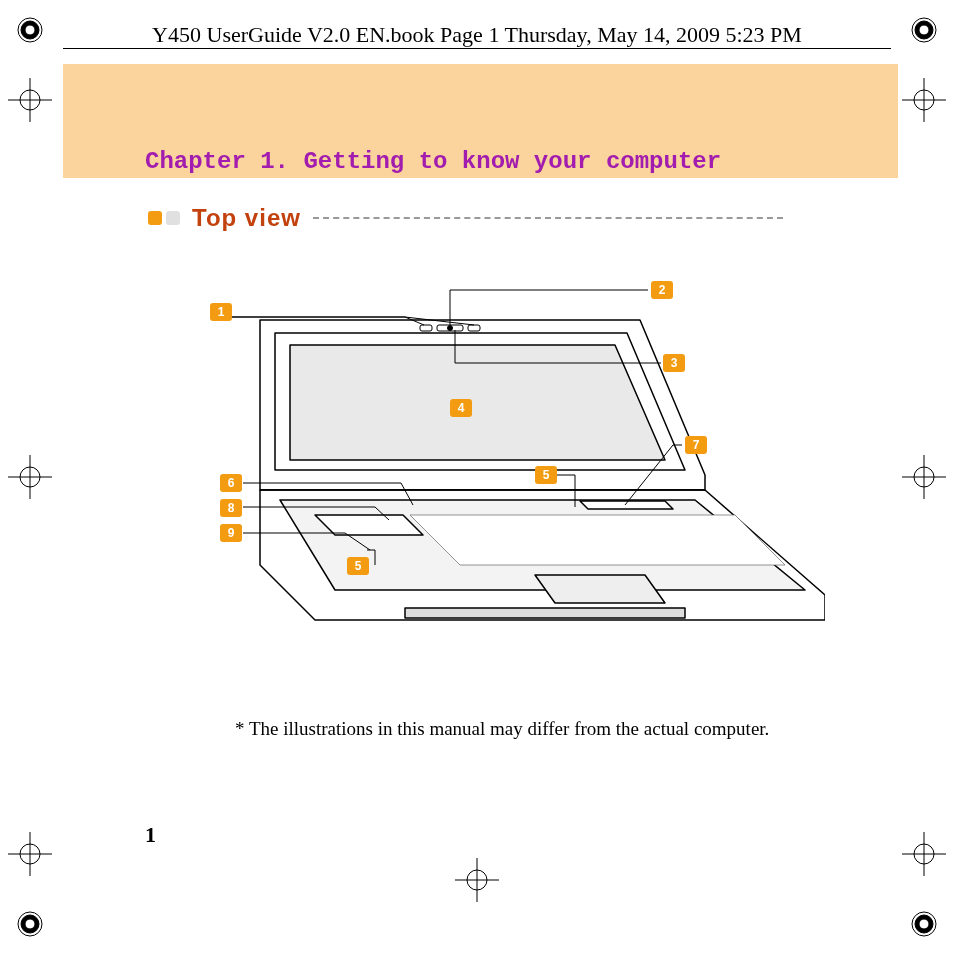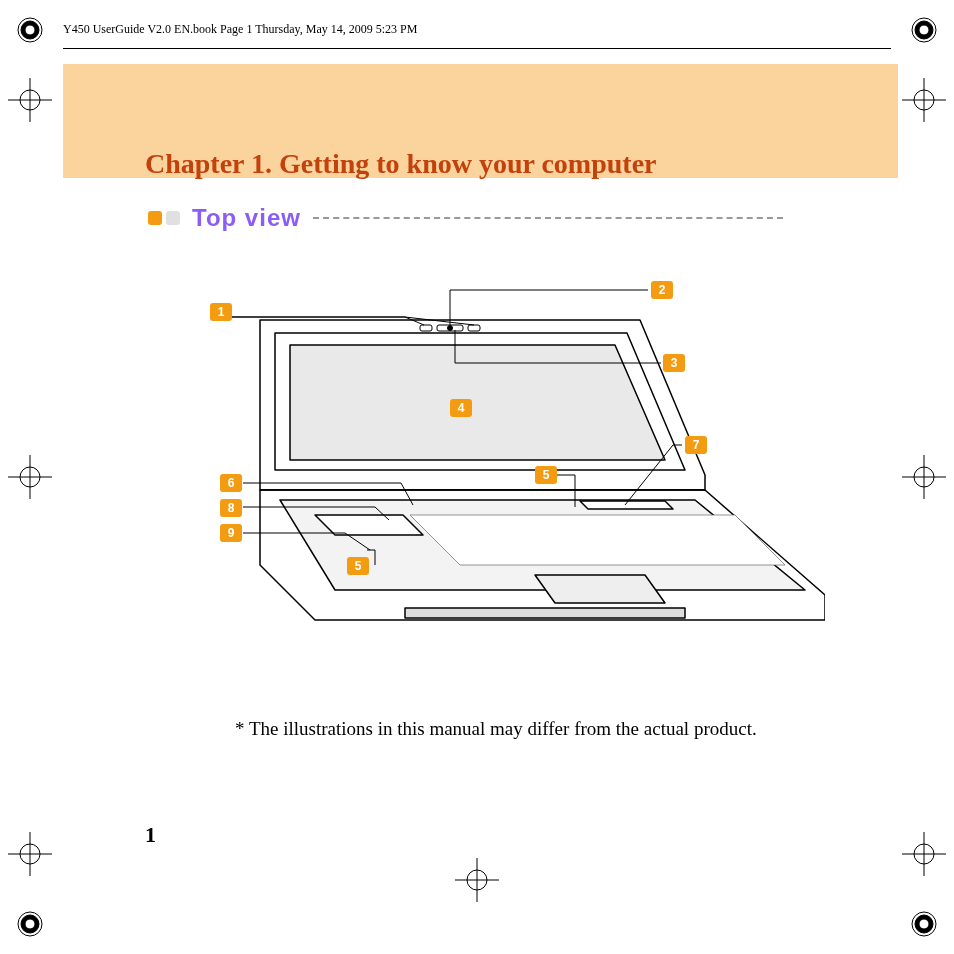--- a/index.html
+++ b/index.html
@@ -15,56 +15,57 @@
   .crop-marks {
     position: absolute;
     inset: 0;
     pointer-events: none;
   }
   .header-line {
     position: absolute;
     left: 63px;
     right: 63px;
     top: 22px;
-    font-size: 12px;
+    font-size: 22px;
+    text-align: center;
   }
   .header-rule {
     position: absolute;
     left: 63px;
     right: 63px;
     top: 48px;
     border-top: 1px solid #000;
   }
   .chapter-banner {
     position: absolute;
     left: 63px;
     top: 64px;
     width: 835px;
     height: 114px;
     background: #fbd39c;
   }
   .chapter-title {
     position: absolute;
     left: 145px;
     top: 148px;
-    font-family: Liberation Serif, serif;
-    font-weight: bold;
-    font-size: 28px;
-    color: #c2410c;
+    font-family: Liberation Mono, monospace;
+    font-weight: bold;
+    font-size: 24px;
+    color: #a21caf;
   }
   .section-row {
     position: absolute;
     left: 148px;
     top: 204px;
     display: flex;
     align-items: center;
     font-family: Arial, Helvetica, sans-serif;
     font-weight: bold;
     font-size: 24px;
-    color: #8b5cf6;
+    color: #c2410c;
     letter-spacing: 1px;
   }
   .section-squares {
     display: inline-flex;
     gap: 4px;
     margin-right: 12px;
   }
   .sq {
     width: 14px;
     height: 14px;
@@ -243,16 +244,16 @@
   <div class="callout-badge" style="left:275px; top:124px;">4</div>
   <div class="callout-badge" style="left:510px; top:161px;">7</div>
   <div class="callout-badge" style="left:360px; top:191px;">5</div>
   <div class="callout-badge" style="left:45px;  top:199px;">6</div>
   <div class="callout-badge" style="left:45px;  top:224px;">8</div>
   <div class="callout-badge" style="left:45px;  top:249px;">9</div>
   <div class="callout-badge" style="left:172px; top:282px;">5</div>
 </div>
 
 <div class="footnote">
-  <span>* The illustrations in this manual may differ from the actual product.</span><br>
+  <span>* The illustrations in this manual may differ from the actual computer.</span><br>
 </div>
 
 <div class="page-number">1</div>
 
 </body></html>

